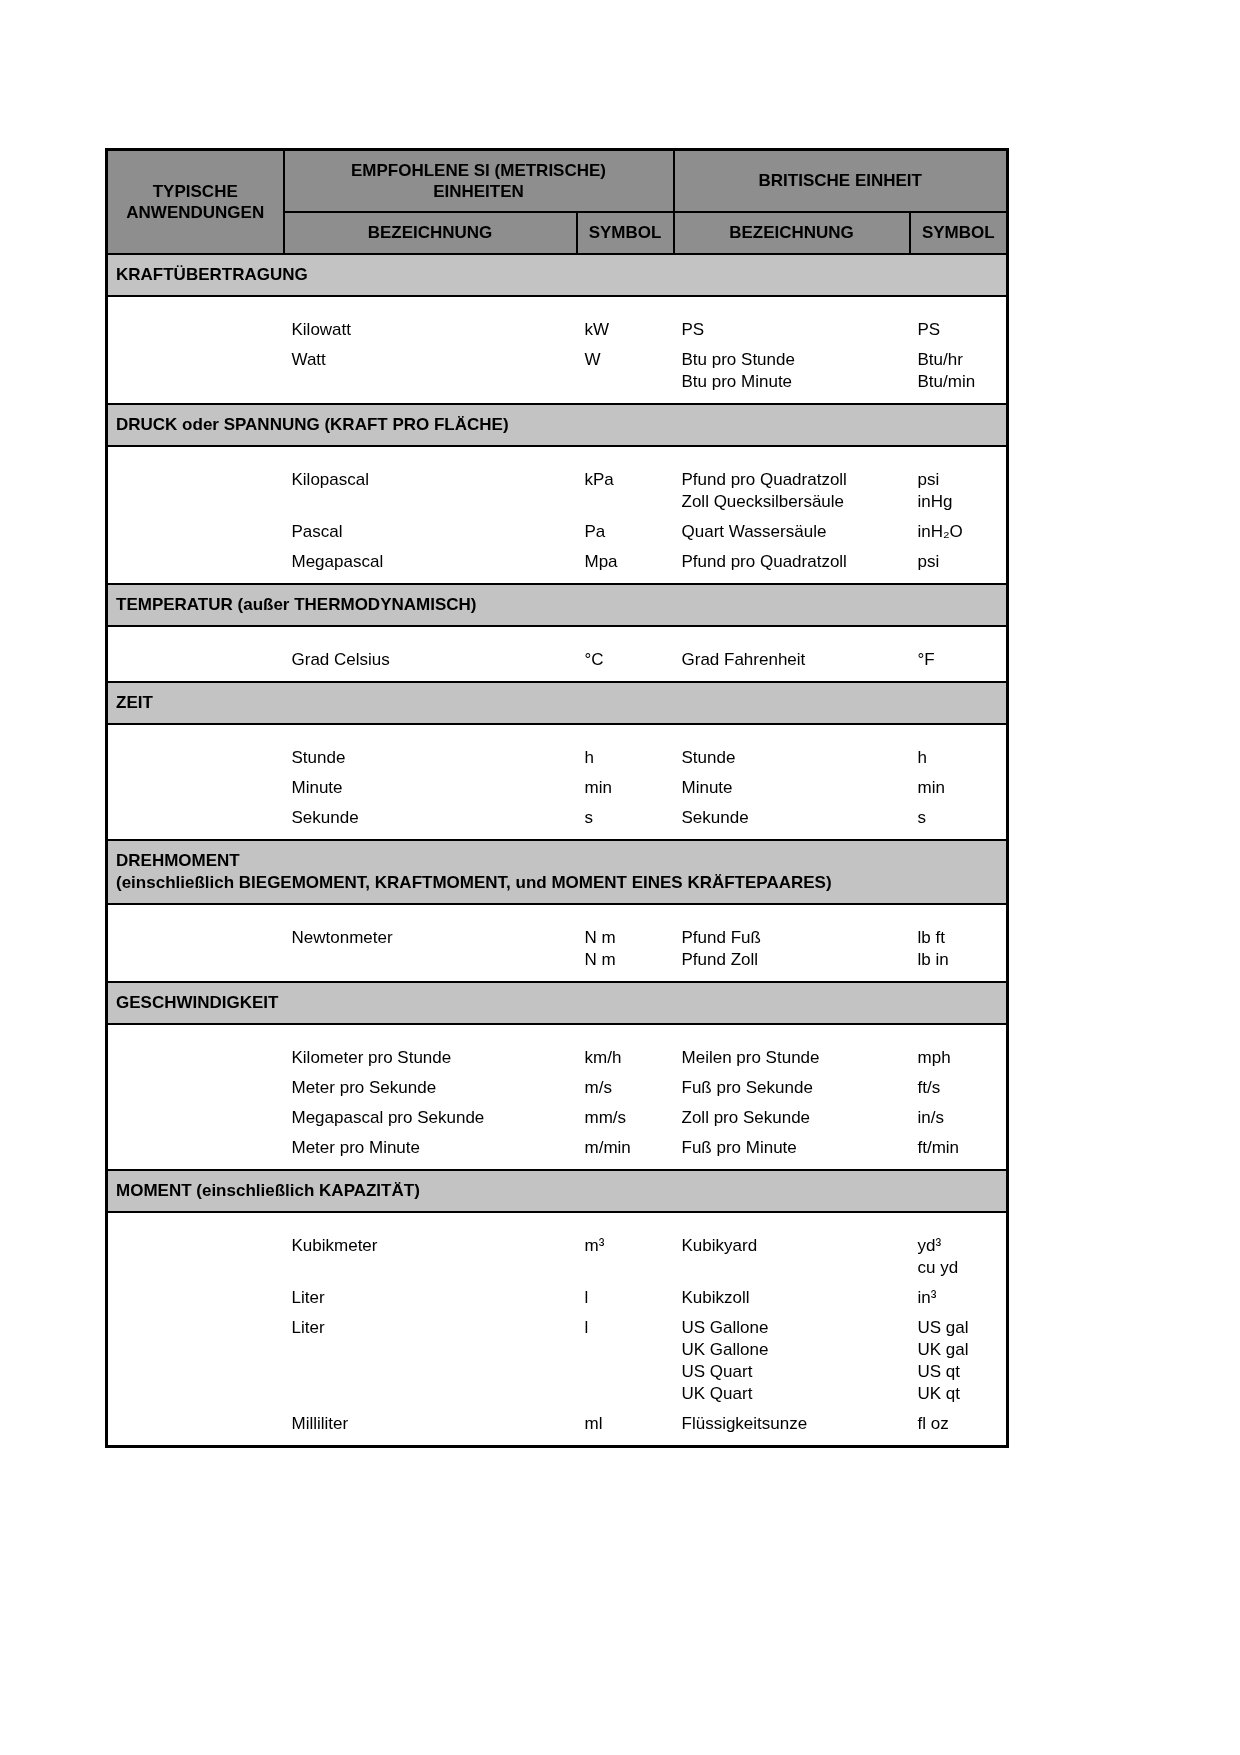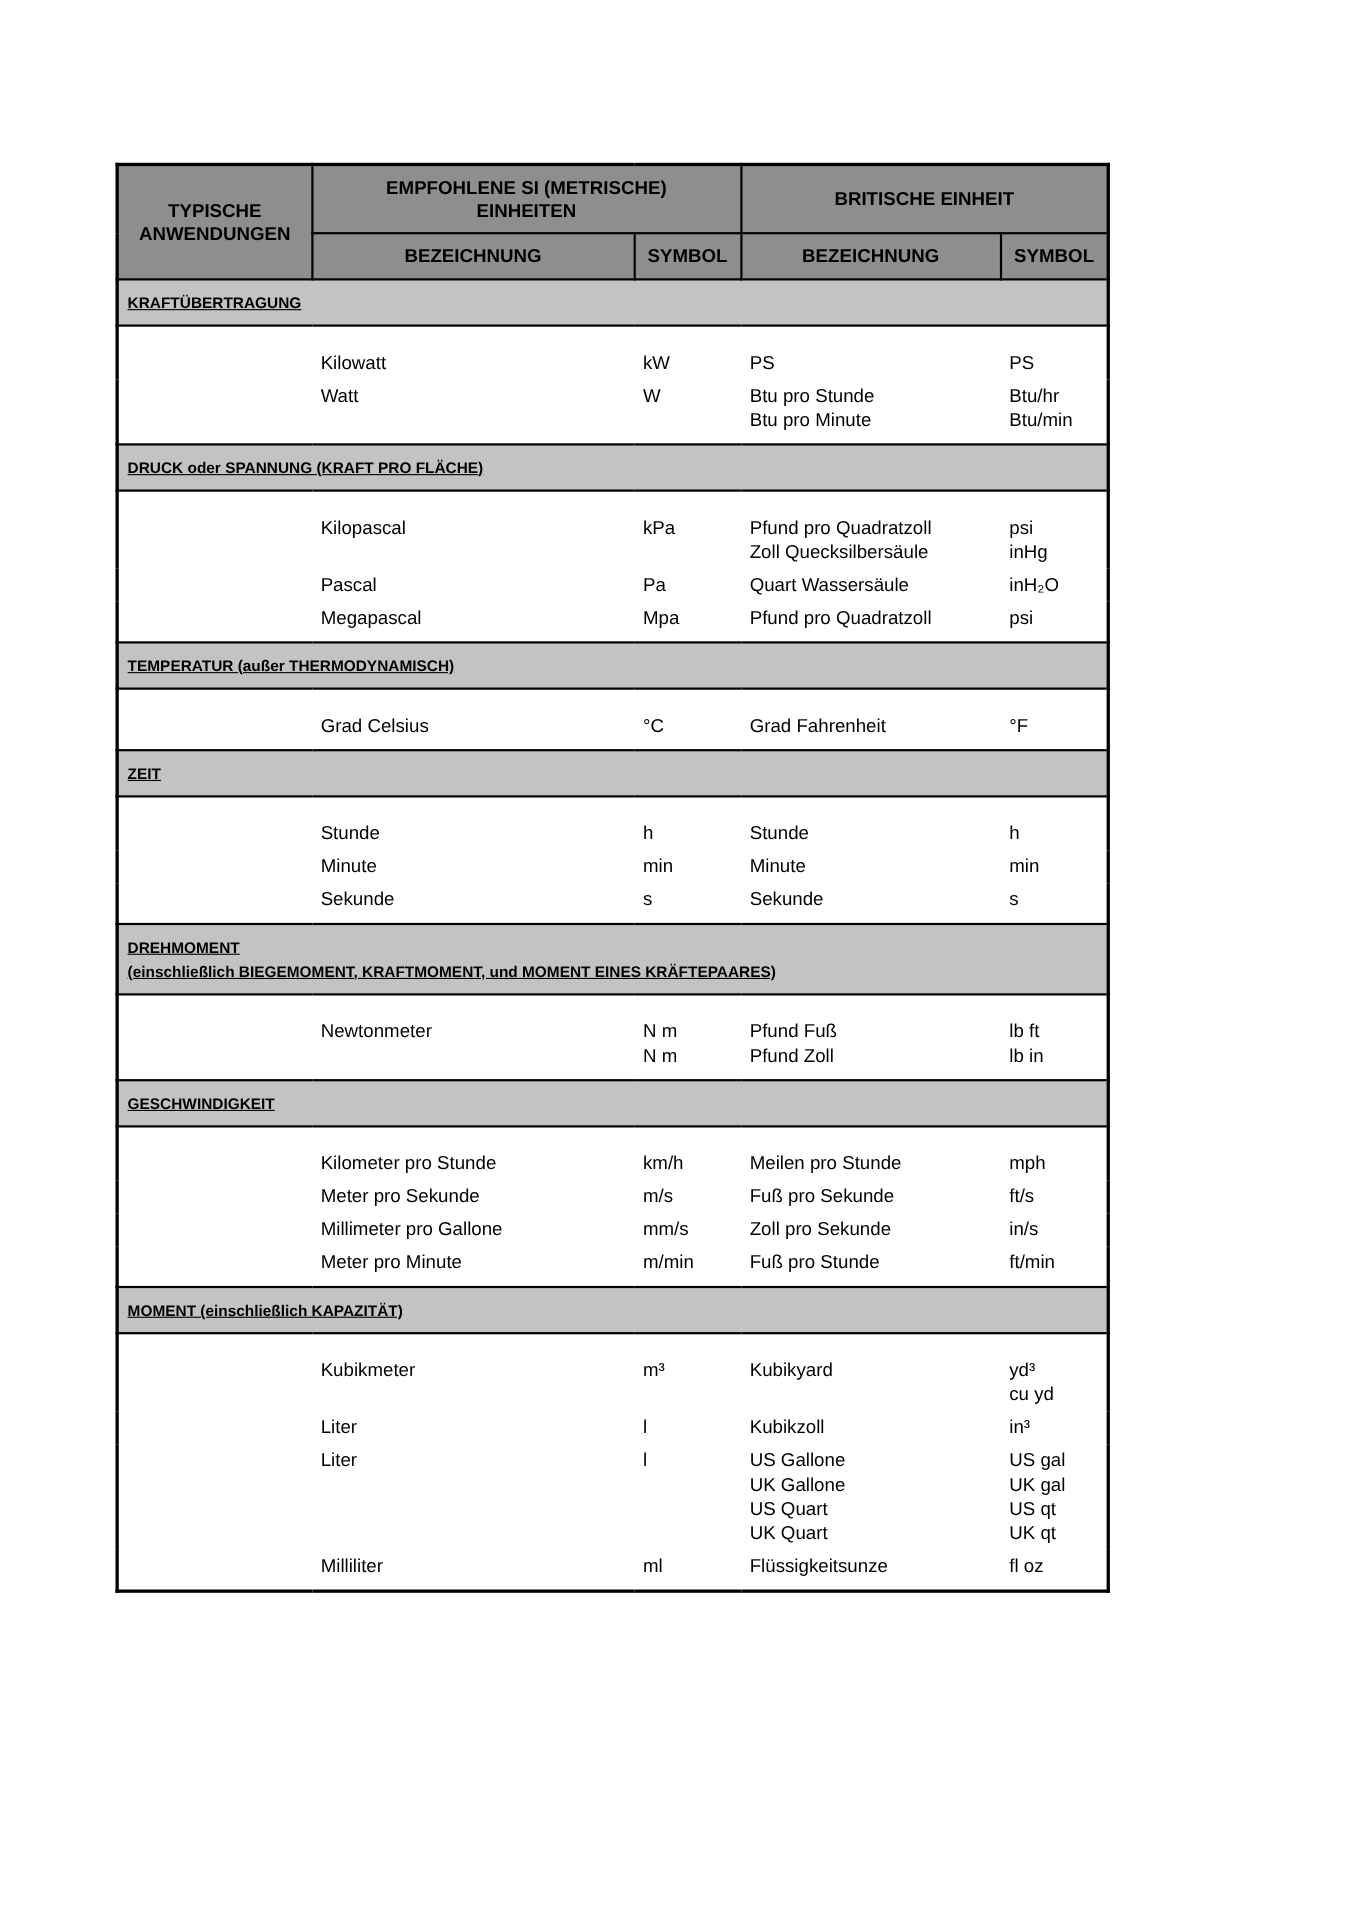--- a/index.html
+++ b/index.html
@@ -37,26 +37,25 @@
     white-space: pre-line;
     line-height: 21px;
     padding: 4px 6px;
   }
   thead tr.header-row-top th { height: 62px; }
   thead tr.header-row-sub th { height: 42px; text-align: center; }
   td.section-cell {
     background: var(--section-bg, #c3c3c3);
     border-top: 2px solid var(--border, #000);
     border-bottom: 2px solid var(--border, #000);
-    font-size: 14px;
+    font-size: 17px;
     font-weight: bold;
     line-height: 22px;
     padding: 9px 8px;
     white-space: pre-line;
-    text-decoration: underline;
   }
   tr.data-row td {
     font-size: 17px;
     line-height: 22px;
     padding: 4px 8px;
     vertical-align: top;
     white-space: pre-line;
     background: #ffffff;
   }
   tr.data-row.first td { padding-top: 22px; }
@@ -195,30 +194,30 @@
         </tr>
         <tr class="data-row">
           <td></td>
           <td>Meter pro Sekunde</td>
           <td>m/s</td>
           <td>Fuß pro Sekunde</td>
           <td>ft/s</td>
         </tr>
         <tr class="data-row">
           <td></td>
-          <td>Millimeter pro Gallone</td>
+          <td>Megapascal pro Sekunde</td>
           <td>mm/s</td>
           <td>Zoll pro Sekunde</td>
           <td>in/s</td>
         </tr>
         <tr class="data-row last">
           <td></td>
           <td>Meter pro Minute</td>
           <td>m/min</td>
-          <td>Fuß pro Stunde</td>
+          <td>Fuß pro Minute</td>
           <td>ft/min</td>
         </tr>
         <tr>
           <td colspan="5" class="section-cell">MOMENT (einschließlich KAPAZITÄT)</td>
         </tr>
         <tr class="data-row first">
           <td></td>
           <td>Kubikmeter</td>
           <td>m³</td>
           <td>Kubikyard</td>

